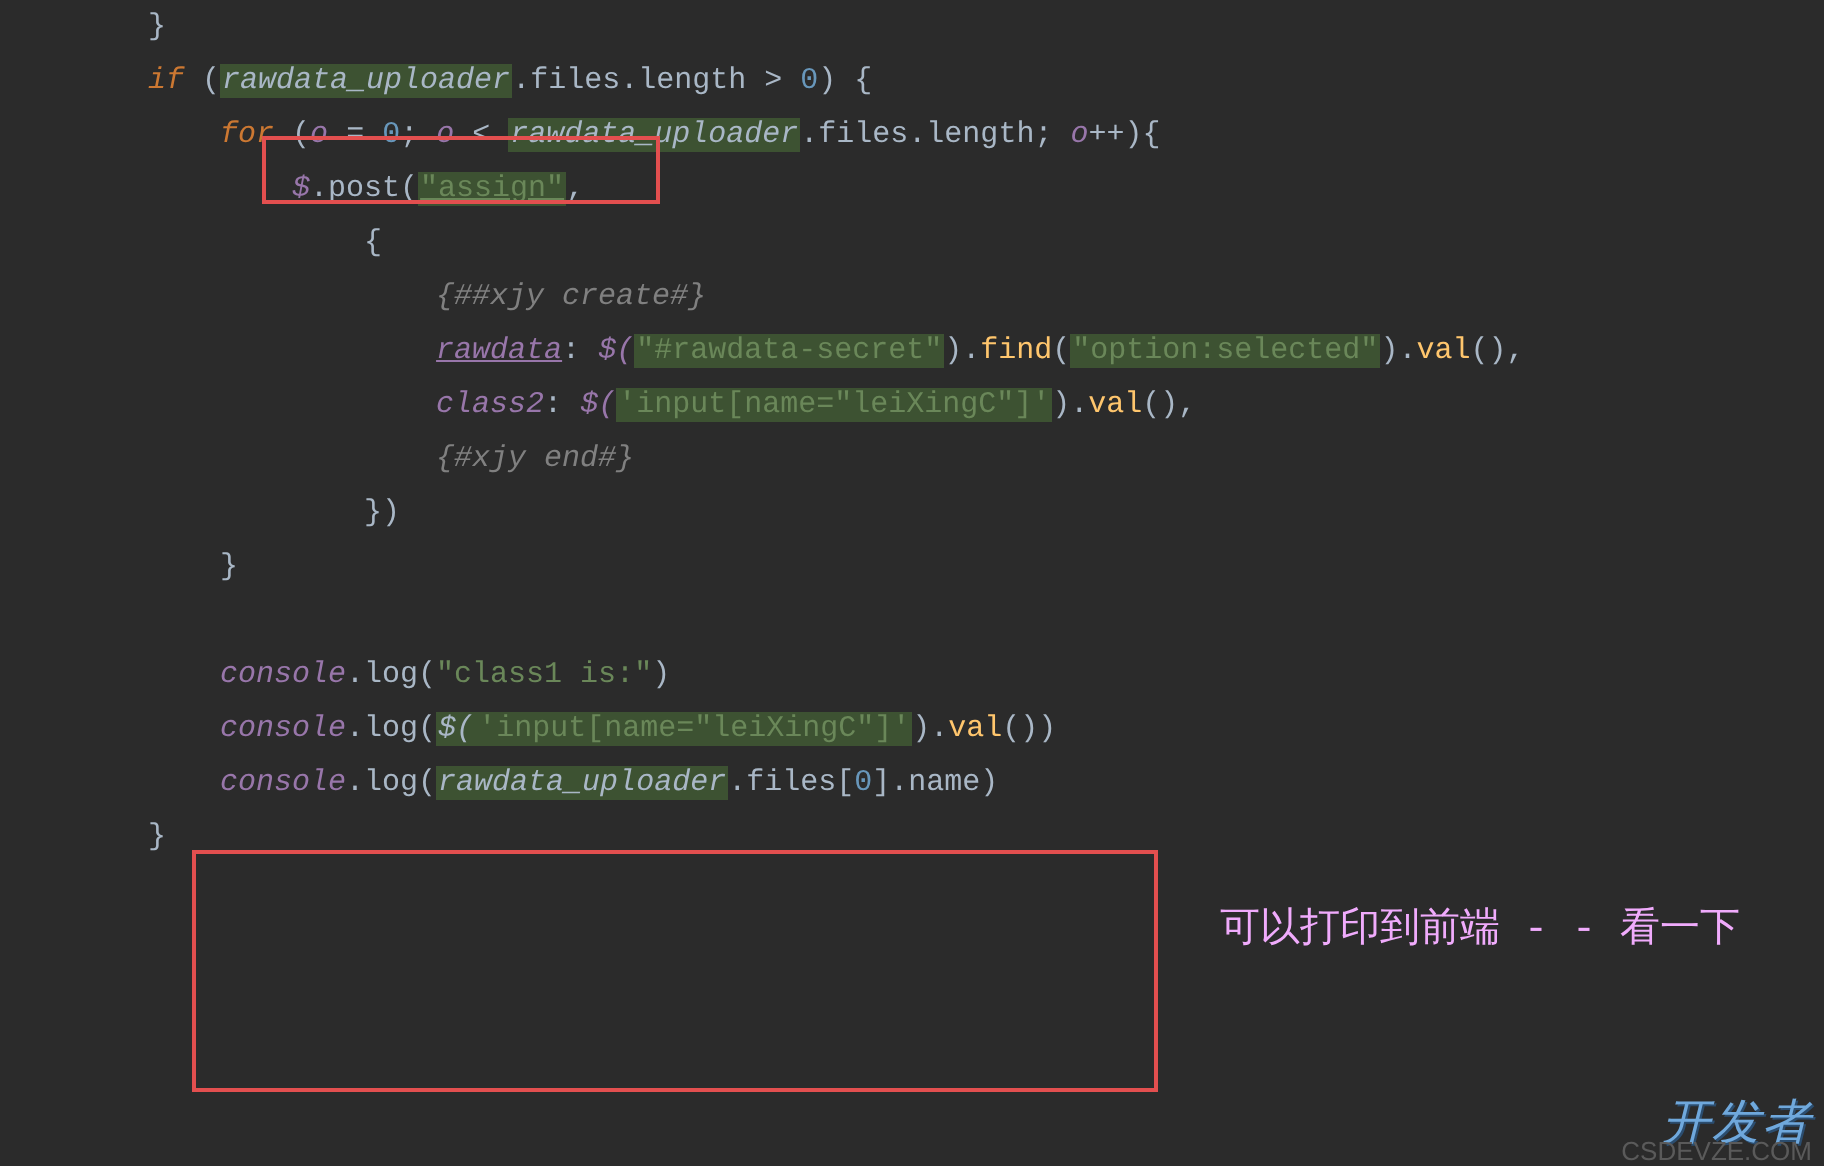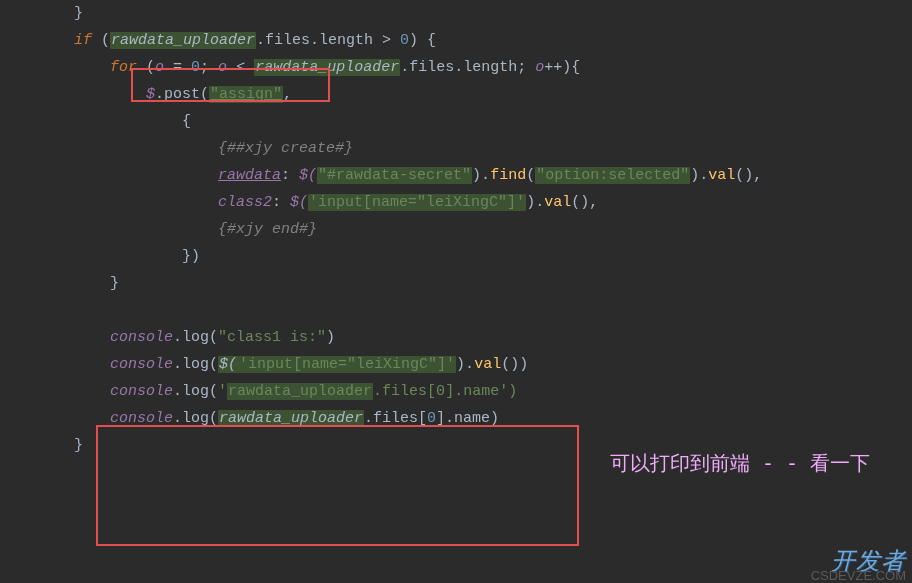--- a/index.html
+++ b/index.html
@@ -107,21 +107,20 @@
 <div class="line">            <span>})</span></div>
 
 <div class="line">    <span>}</span></div>
 
 <div class="line"> </div>
 
 <div class="line">    <span class="ital">console</span><span>.log(</span><span class="str">"class1 is:"</span><span>)</span></div>
 
 <div class="line">    <span class="ital">console</span><span>.log(</span><span class="hl-var">$(</span><span class="hl-str">'input[name="leiXingC"]'</span><span>).</span><span class="func">val</span><span>())</span></div>
 
-<div class="line">    <span class="ital">console</span><span>.log(</span><span class="str">'</span><span class="hl-str">rawdata_uploader</span><span class="str">.files[</span><span class="str">0</span><span class="str">].name</span><span class="str">')</span></div>
 
 <div class="line">    <span class="ital">console</span><span>.log(</span><span class="hl-var">rawdata_uploader</span><span>.files[</span><span class="num">0</span><span>].name)</span></div>
 
 <div class="line"><span>}</span></div>
 
 </div>
 
 <div class="red-box-1"></div>
 <div class="red-box-2"></div>
 

